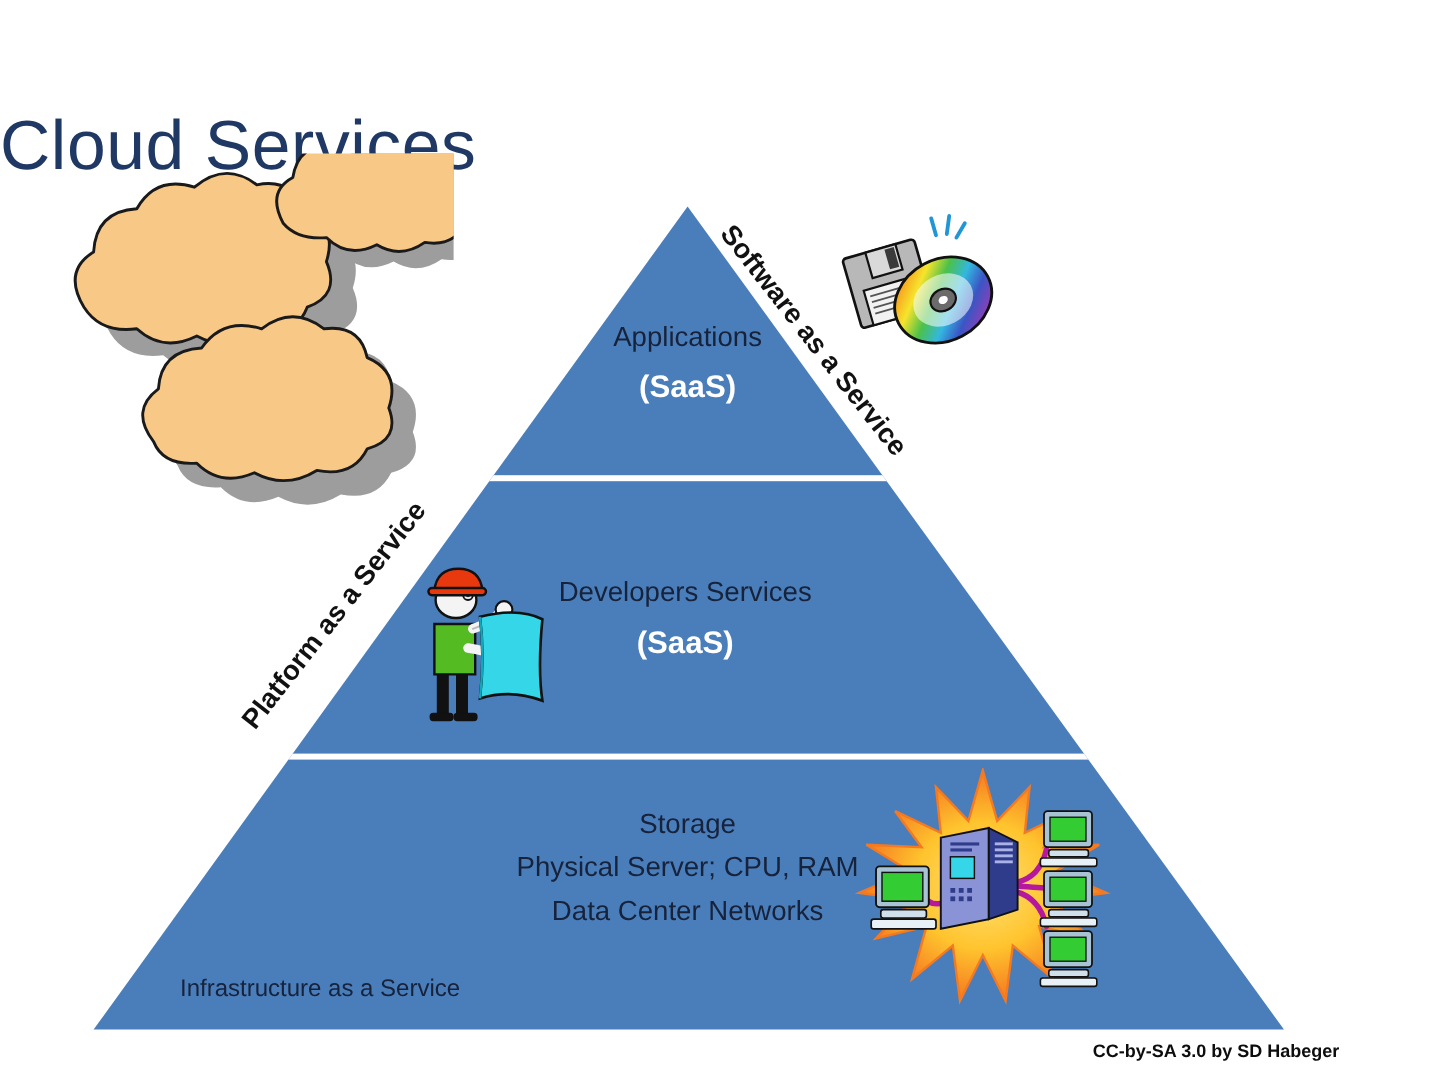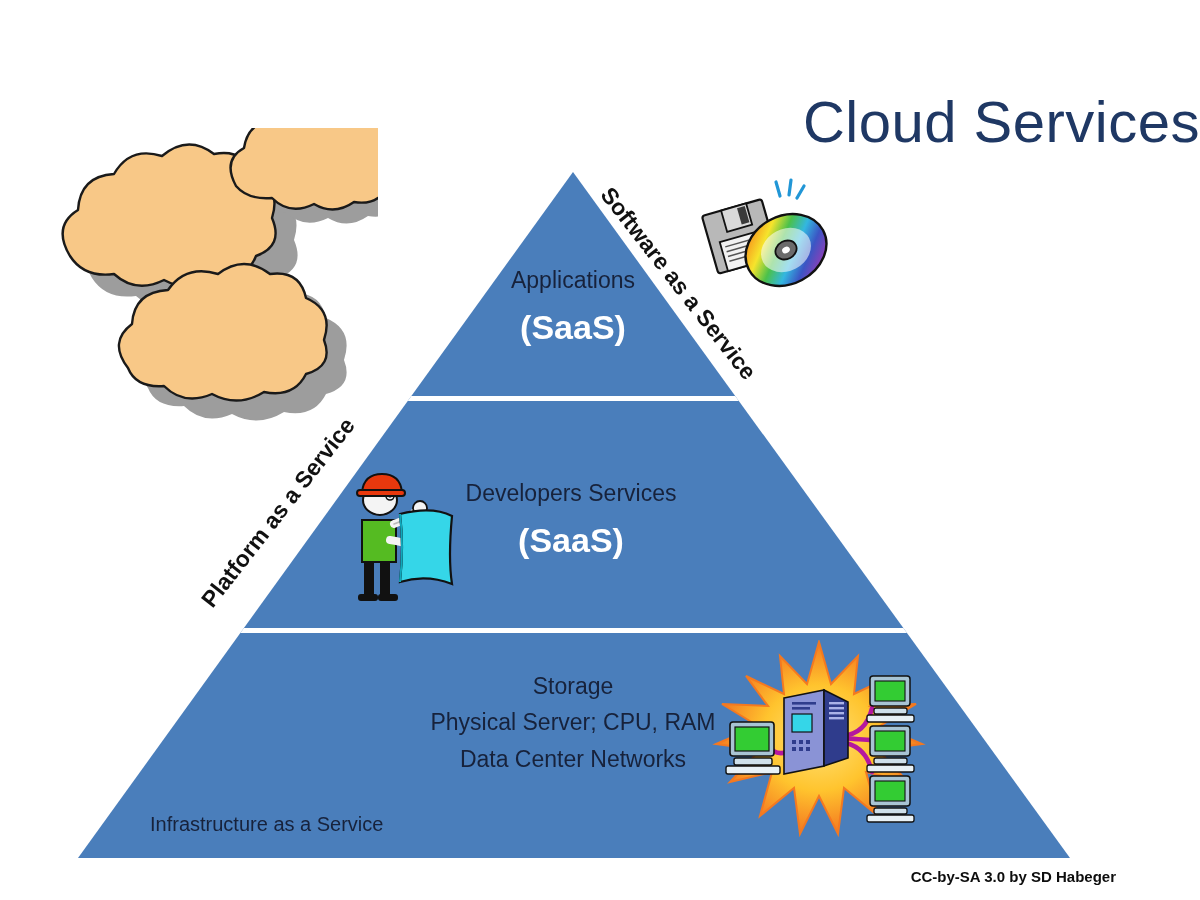--- a/index.html
+++ b/index.html
@@ -15,21 +15,21 @@
     overflow: hidden;
     font-family: "Liberation Sans", sans-serif;
   }
 
   
   #page-title {
     position: absolute;
     left: 0;
     top: 88px;
     width: 1200px;
-    text-align: right;
+    text-align: left;
     font-size: 58px;
     font-weight: 400;
     color: #1f3864;
     letter-spacing: 0.5px;
     white-space: nowrap;
   }
 
   
   #pyramid-svg {
     position: absolute;
@@ -46,21 +46,21 @@
     text-align: center;
     line-height: 1.34;
     white-space: nowrap;
   }
   .lt-plain {
     font-size: 23px;
     color: #17223b;
     font-weight: 400;
   }
   .lt-acronym {
-    font-size: 34px;
+    font-size: 26px;
     color: #ffffff;
     font-weight: bold;
     margin-top: 9px;
   }
 
   #saas-text  { left: 393px; top: 265px; width: 360px; }
   #paas-text  { left: 391px; top: 478px; width: 360px; }
   #iaas-text  { left: 343px; top: 668px; width: 460px; }
   #iaas-text .lt-plain { line-height: 1.58; }
 

